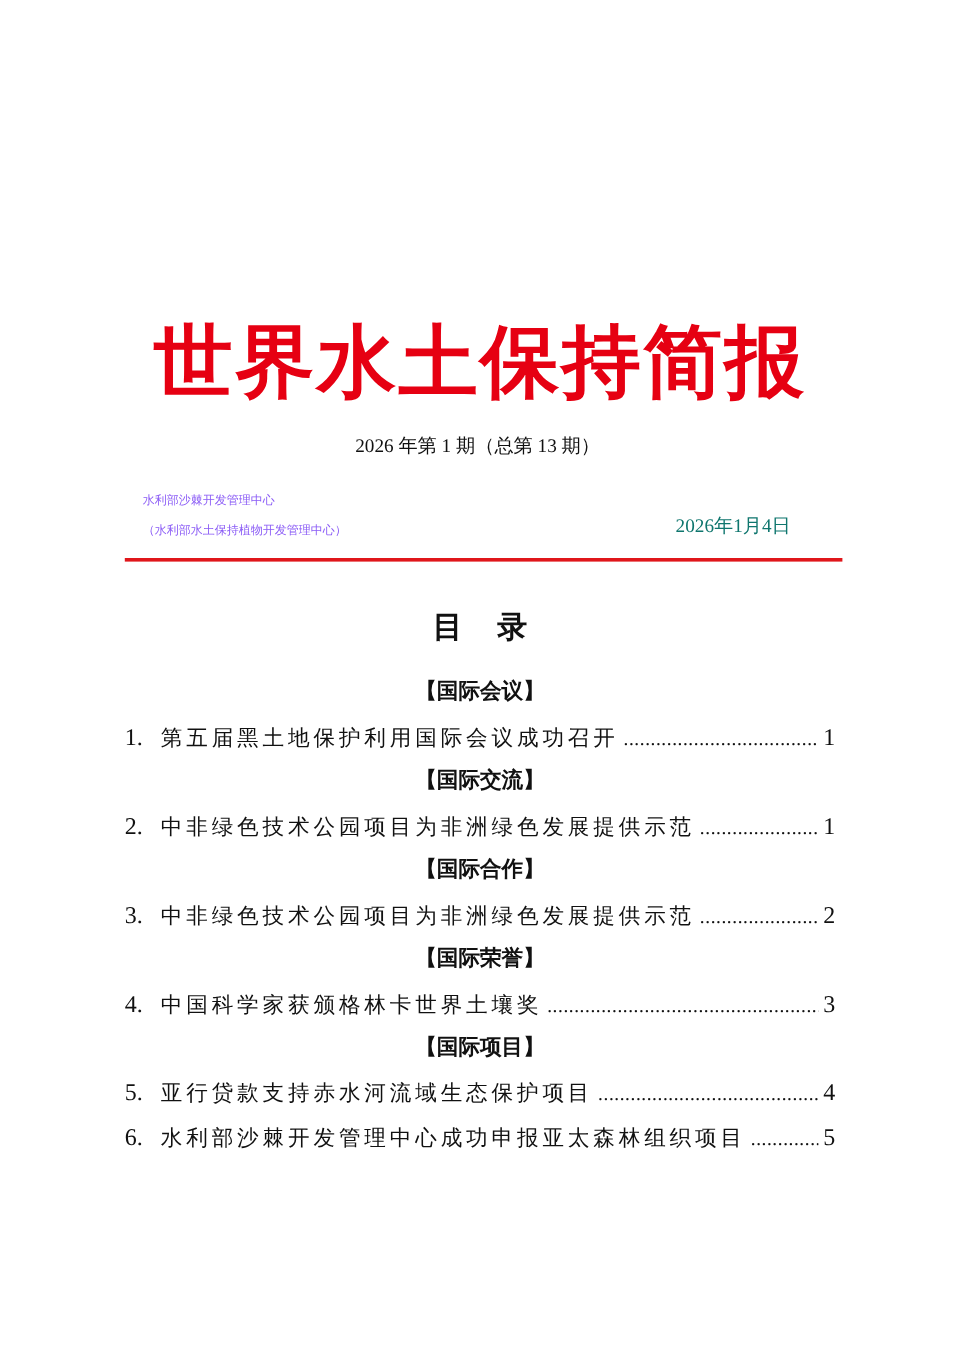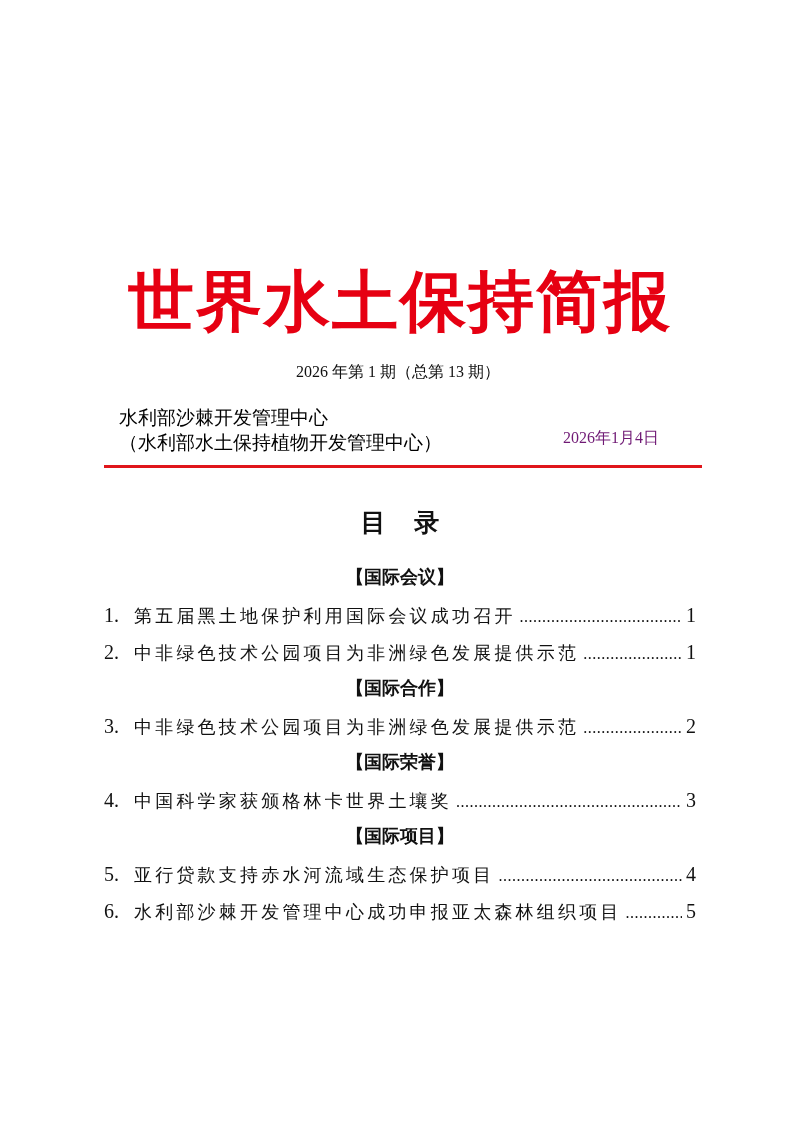--- a/index.html
+++ b/index.html
@@ -7,24 +7,24 @@
          font-family: "DejaVu Serif", "Liberation Serif", serif; color: #111; }
 
   .masthead { position: absolute; left: 0; top: 258px; width: 800px; text-align: center;
               font-family: "DejaVu Serif", serif; font-weight: bold; font-size: 66px;
               letter-spacing: 2px; color: #e60012; line-height: 86px; }
 
   .issue { position: absolute; left: 0; top: 362px; width: 796px; text-align: center;
            font-family: "Liberation Serif", serif; font-size: 16px; color: #111; }
 
   .publisher { position: absolute; left: 119px; top: 405px; font-family: "DejaVu Sans", sans-serif;
-               font-size: 19px; line-height: 25px; color: #000000; }
+               font-size: 10px; line-height: 25px; color: #8b5cf6; }
 
   .date { position: absolute; left: 563px; top: 428px; font-family: "Liberation Serif", serif;
-          font-size: 16px; color: #701a75; }
+          font-size: 16px; color: #0f766e; }
 
   .rule { position: absolute; left: 104px; top: 465px; width: 598px; height: 3px; background: #e0161b; }
 
   .toc-title { position: absolute; left: 0; top: 506px; width: 800px; text-align: center;
                font-family: "DejaVu Sans", sans-serif; font-weight: bold; font-size: 25px;
                word-spacing: 20px; color: #111; }
 
   .toc { position: absolute; left: 104px; top: 560px; width: 592px; }
   .section { text-align: center; font-family: Liberation Mono, monospace; font-weight: bold;
              font-size: 18px; height: 37px; line-height: 37px; color: #111; }
@@ -53,20 +53,21 @@
 
 <div class="toc">
   <div class="section">【国际会议】</div>
   <div class="entry">
     <span class="num">1.</span>
     <span class="title">第五届黑土地保护利用国际会议成功召开</span>
     <span class="dots">........................................................................................................................</span>
     <span class="page">1</span>
   </div>
 
+  <div class="section">【国际交流】</div>
   <div class="entry">
     <span class="num">2.</span>
     <span class="title">中非绿色技术公园项目为非洲绿色发展提供示范</span>
     <span class="dots">........................................................................................................................</span>
     <span class="page">1</span>
   </div>
 
   <div class="section">【国际合作】</div>
   <div class="entry">
     <span class="num">3.</span>

